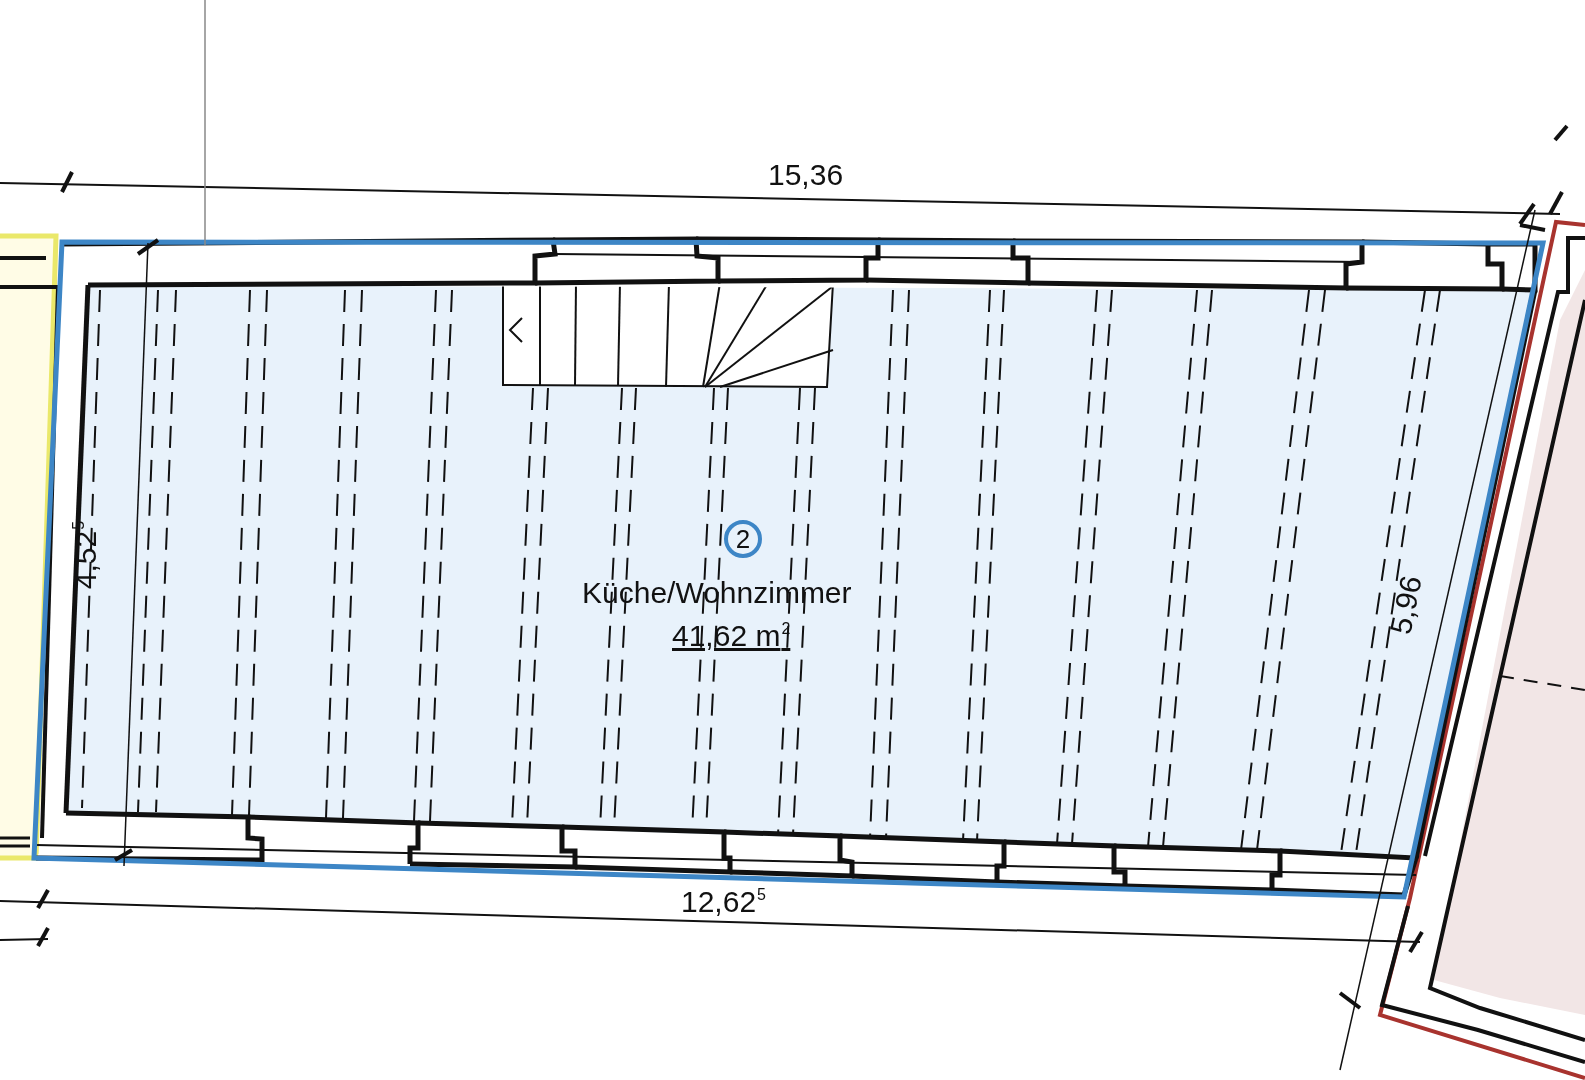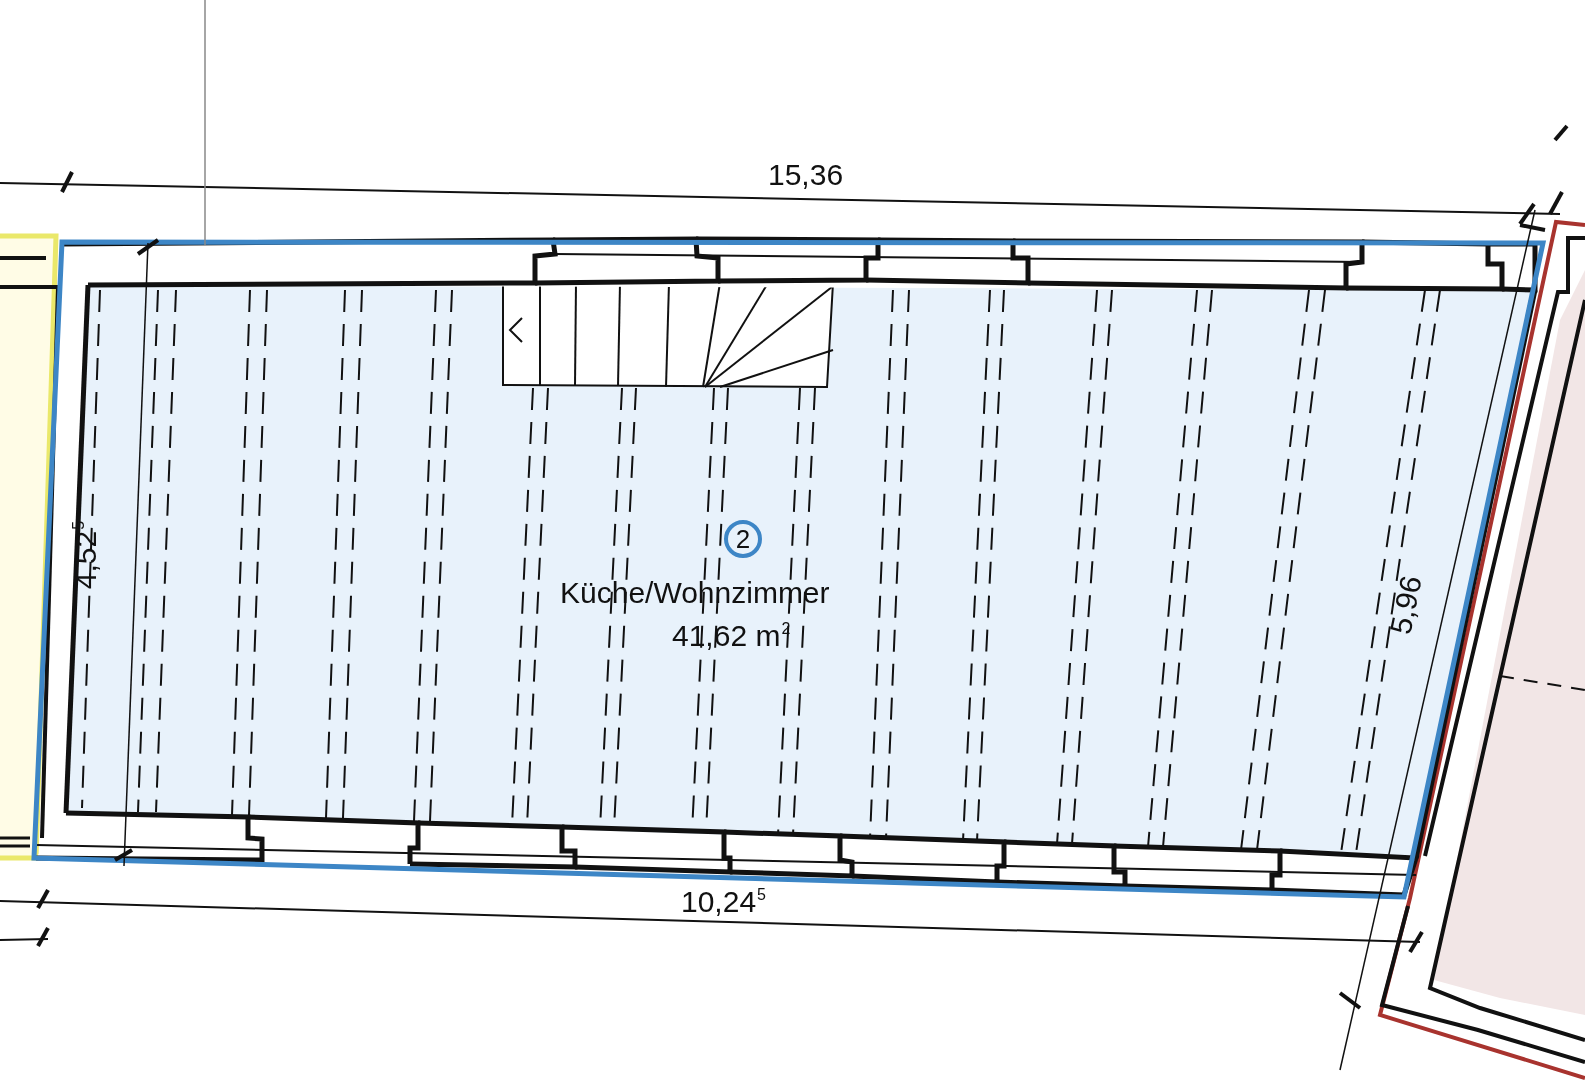--- a/index.html
+++ b/index.html
@@ -4,21 +4,21 @@
 <style>
   html, body { margin: 0; padding: 0; background: #ffffff; }
   body { width: 1585px; height: 1080px; overflow: hidden; position: relative;
          font-family: "Liberation Sans", sans-serif; }
   #plan { position: absolute; left: 0; top: 0; width: 1585px; height: 1080px; }
   .lbl { position: absolute; color: #111; font-family: "Liberation Sans", sans-serif;
          white-space: nowrap; line-height: 1; }
   .dim { font-size: 30px; }
   .sup { font-size: 16px; vertical-align: 12px; margin-left: 1px; }
   .room-name { font-size: 30px; }
-  .room-area { font-size: 30px; }
+  .room-area { font-size: 30px; text-decoration: underline; }
   .room-no { position: absolute; width: 38px; height: 38px; border: 4px solid #3d86c6;
              border-radius: 50%; box-sizing: border-box; font-size: 26px; text-align: center;
              line-height: 30px; color: #111; font-family: "Liberation Sans", sans-serif; }
 </style>
 </head>
 <body>
 
 <svg id="plan" viewBox="0 0 1585 1080" xmlns="http://www.w3.org/2000/svg">
 
   <g>
@@ -144,23 +144,23 @@
     <line x1="115" y1="860" x2="132" y2="850" stroke-width="4"></line>
 
     <line x1="1535" y1="210" x2="1340" y2="1070" stroke-width="1.5"></line>
     <line x1="1520" y1="225" x2="1545" y2="230" stroke-width="4"></line>
     <line x1="1340" y1="993" x2="1360" y2="1008" stroke-width="4"></line>
   </g>
 </svg>
 
 <div class="lbl dim" style="left:768px; top:160px;"><span>15,36</span></div>
 
-<div class="lbl dim" style="left:681px; top:887px;"><span>10,24</span><span class="sup">5</span></div>
+<div class="lbl dim" style="left:681px; top:887px;"><span>12,62</span><span class="sup">5</span></div>
 
 <div class="lbl dim" style="left:52px; top:540px; transform:rotate(-90deg); transform-origin:center;"><span>4,52</span><span class="sup">5</span></div>
 
 <div class="lbl dim" style="left:1377px; top:590px; transform:rotate(-78deg); transform-origin:center;"><span>5,96</span></div>
 
 <div class="room-no" style="left:724px; top:520px;"><span>2</span></div>
 
-<div class="lbl room-name" style="left:560px; top:578px;text-align:right;">Küche/Wohnzimmer</div>
+<div class="lbl room-name" style="left:582px; top:578px;text-align:right;">Küche/Wohnzimmer</div>
 
 <div class="lbl room-area" style="left:672px; top:621px;"><span>41,62 m</span><span class="sup">2</span></div>
 
 </body></html>

